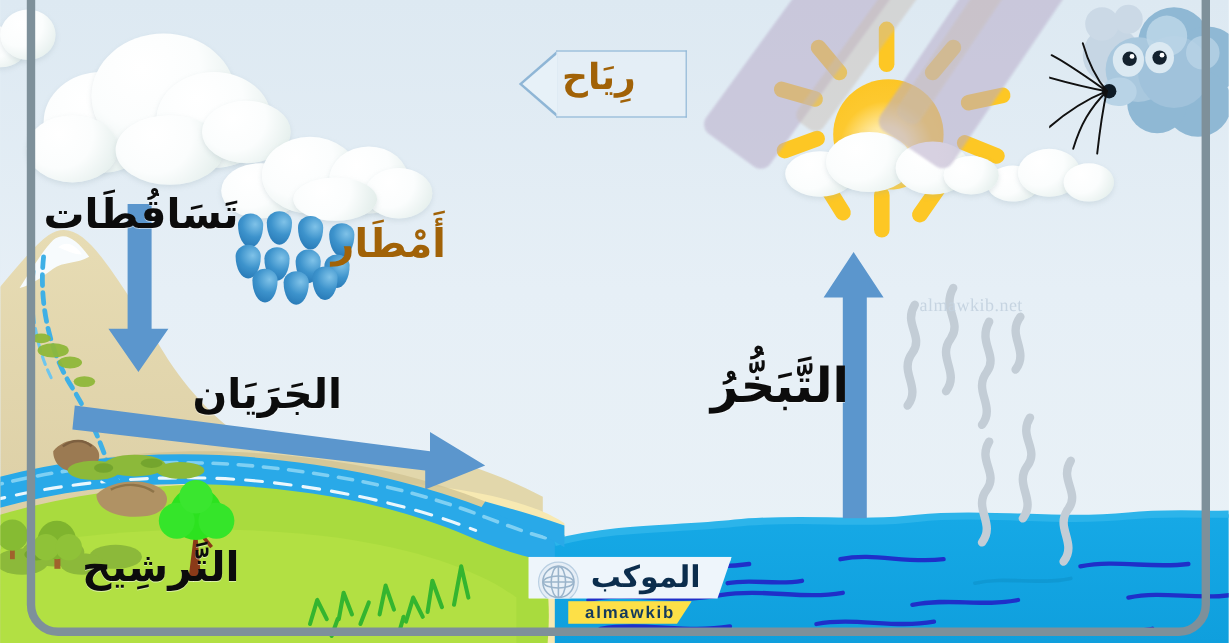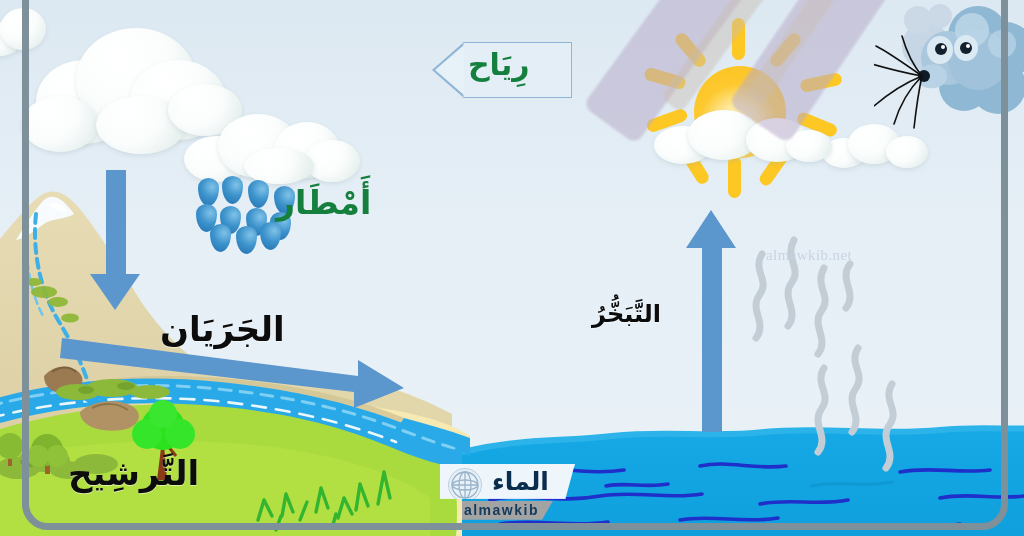--- a/index.html
+++ b/index.html
@@ -60,21 +60,21 @@
   }
 
   
   .lbl {
     position:absolute;
     font-family: "DejaVu Sans", "Liberation Sans", sans-serif;
     font-weight:700; white-space:nowrap; line-height:1;
     direction:rtl; unicode-bidi:isolate;
   }
   .lbl-black { color:#0c0c0c; text-shadow: 0 1px 0 rgba(255,255,255,.5); }
-  .lbl-gold  { color:#15803d; }
+  .lbl-gold  { color:#a16207; }
 
   
   .wind-box {
     position:absolute;
     border:1.6px solid #8fb6d6;
     background:rgba(231,241,248,.55);
   }
   .wind-tip {
     position:absolute; width:0; height:0;
     border-top:28px solid transparent;
@@ -107,26 +107,26 @@
     font-weight:700;
     font-size:25px;
     letter-spacing:.5px;
     line-height:1.15;
     clip-path: polygon(0% 0%, 100% 0%, 93% 100%, 0% 100%);
     box-shadow: 0 0 0 2px rgba(255,255,255,.8);
   }
   .logo-sub {
     position:relative;
     margin-top:2px;
-    background:#a3a3a3;
+    background:#fde047;
     color:#143a5c;
     font-weight:700;
     font-size:14px;
     letter-spacing:1.5px;
-    padding:1px 14px 2px 2px;
+    padding:1px 14px 2px 14px;
     display:inline-block;
     clip-path: polygon(0% 0%, 100% 0%, 88% 100%, 0% 100%);
     direction:ltr;
   }
   .globe {
     position:absolute; left:8px; top:4px;
     width:34px; height:34px; border-radius:50%;
     background:#e6eef6;
     border:1px solid #b9cfe2;
   }
@@ -426,46 +426,47 @@
   </svg>
 
   <div class="abs" style="left:432px; top:42px; width:140px; height:56px; z-index:9;">
     <div class="wind-tip" style="left:0; top:0;"></div>
     <div class="wind-tip-in" style="left:3px; top:3px;"></div>
     <div class="wind-box" style="left:31px; top:0px; width:109px; height:56px; border-left:none;"></div>
   </div>
 
   <div class="frame" style="left:22px; top:-30px; width:986px; height:560px; z-index:12;"></div>
 
+  <div class="lbl lbl-black" style="left:36px; top:162px; font-size:34px; z-index:11;">تَسَاقُطَات</div>
 
   <div class="lbl lbl-gold" style="left:276px; top:186px; font-size:33px; z-index:11;">أَمْطَار</div>
 
   <div class="lbl lbl-gold" style="left:468px; top:50px; font-size:30px; z-index:11;">رِيَاح</div>
 
 
-  <div class="lbl lbl-black" style="left:592px; top:302px; font-size:24px; z-index:11;">التَّبَخُّرُ</div>
+  <div class="lbl lbl-black" style="left:592px; top:302px; font-size:40px; z-index:11;">التَّبَخُّرُ</div>
 
   <div class="lbl lbl-black" style="left:68px; top:456px; font-size:34px; z-index:11;">التَّرشِيح</div>
 
   <div class="lbl lbl-black" style="left:160px; top:312px; font-size:34px; z-index:11;">الجَرَيَان</div>
 
   <div class="wmk" style="left:766px; top:247px; z-index:10;">almawkib.net</div>
 
   <div class="logo-wrap" style="left:440px; top:464px; z-index:13;">
     <div class="logo-plate">
       <span class="globe">
         <svg width="32" height="32" viewBox="0 0 32 32" aria-hidden="true">
           <circle cx="16" cy="16" r="13" fill="#e9f1f8" stroke="#9ab4cb" stroke-width="1.3"></circle>
           <ellipse cx="16" cy="16" rx="6" ry="13" fill="none" stroke="#9ab4cb" stroke-width="1.3"></ellipse>
           <ellipse cx="16" cy="16" rx="12.6" ry="5" fill="none" stroke="#9ab4cb" stroke-width="1.3"></ellipse>
           <line x1="16" y1="3" x2="16" y2="29" stroke="#9ab4cb" stroke-width="1.3"></line>
           <line x1="3" y1="16" x2="29" y2="16" stroke="#9ab4cb" stroke-width="1.3"></line>
         </svg>
       </span>
-      <span>الماء</span>
+      <span>الموكب</span>
     </div>
     <div style="text-align:center;">
       <span class="logo-sub">almawkib</span>
     </div>
   </div>
 
   <h1 class="vh">دورة الماء في الطبيعة</h1>
 
 </div>
 

